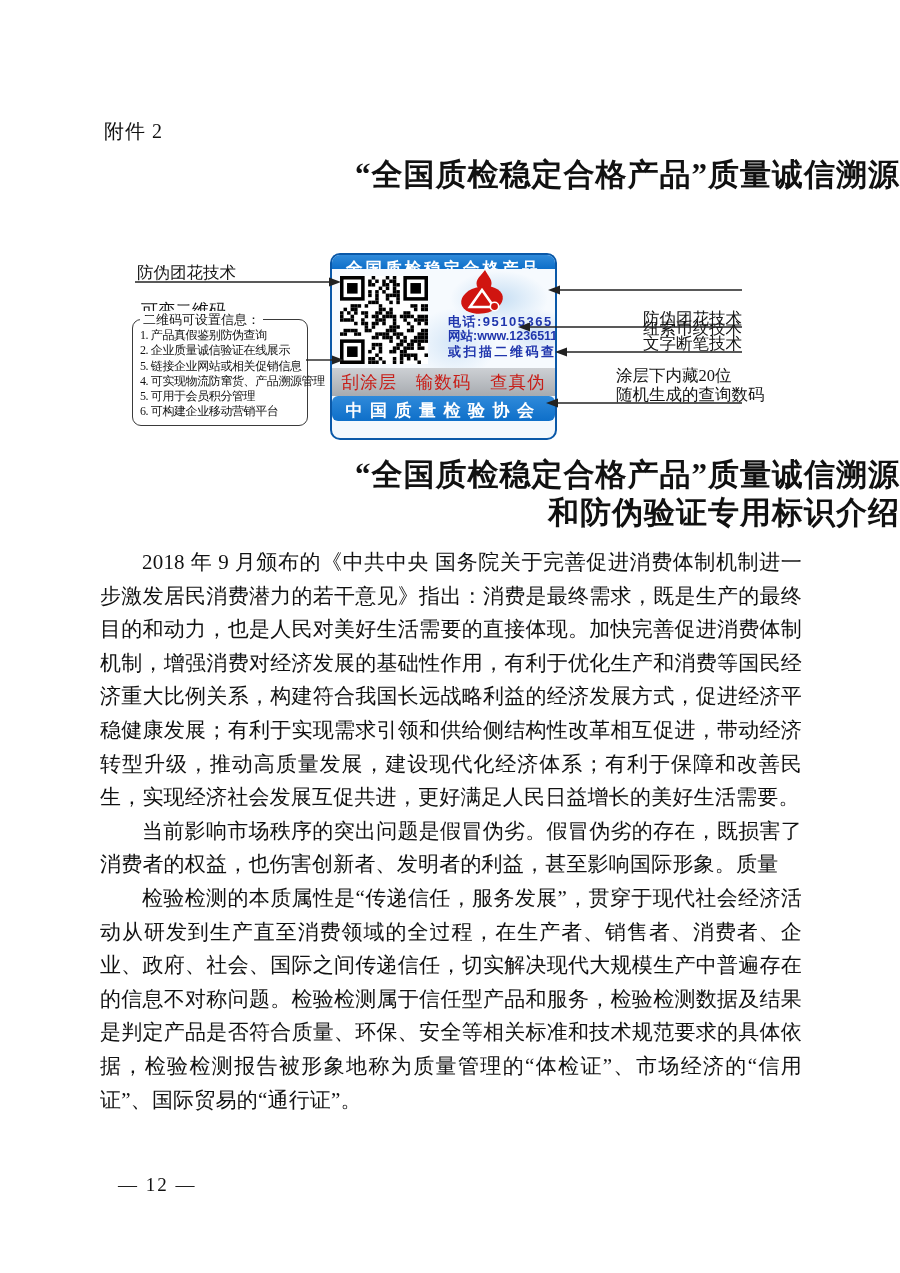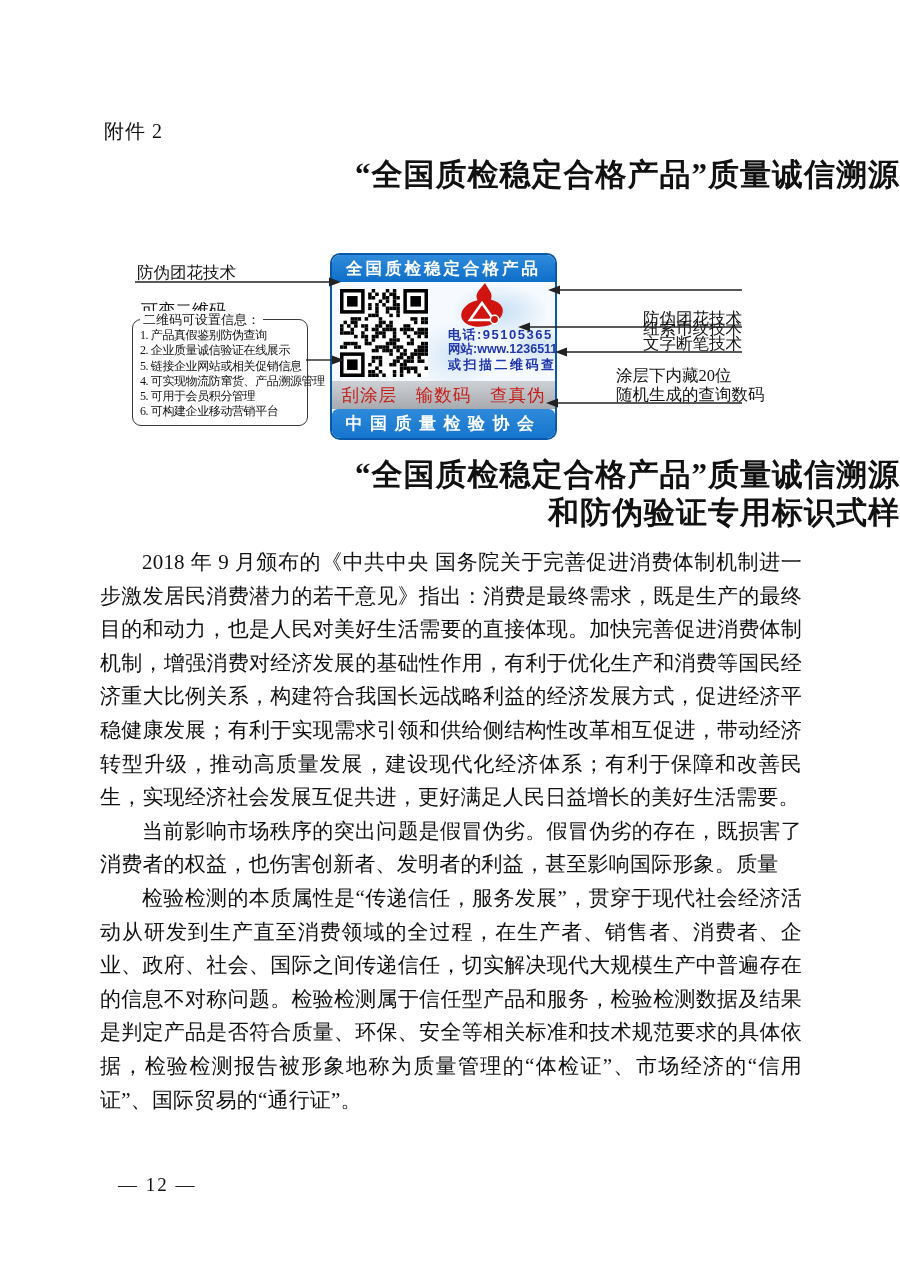--- a/index.html
+++ b/index.html
@@ -46,21 +46,21 @@
 
   
   .sticker {
     position: absolute; left: 330px; top: 253px; width: 227px; height: 187px;
     border-radius: 10px; overflow: hidden;
     border: 2px solid #0a58a8;
     background: #f3f8fd;
     font-family: "Liberation Sans", "DejaVu Sans", sans-serif;
   }
   .band-top {
-    height: 27px; line-height: 27px; background: linear-gradient(#2f8ada, #0e6fc9);
+    height: 14px; line-height: 27px; background: linear-gradient(#2f8ada, #0e6fc9);
     color: #fff; font-weight: bold; font-size: 16.5px; text-align: center; letter-spacing: 3px;
     white-space: nowrap;
   }
   .sticker-mid {
     position: relative; height: 99px;
     background:
       radial-gradient(ellipse 70px 40px at 75% 30%, rgba(160,200,235,.55), rgba(160,200,235,0) 70%),
       radial-gradient(ellipse 60px 50px at 55% 75%, rgba(170,205,238,.45), rgba(170,205,238,0) 70%),
       radial-gradient(ellipse 50px 35px at 92% 65%, rgba(165,200,235,.5), rgba(165,200,235,0) 70%),
       #f6fafe;
@@ -70,21 +70,21 @@
   .contact { position: absolute; left: 116px; top: 45px; color: #2036ad; font-weight: bold; line-height: 15.2px; white-space: nowrap; }
   .contact .c-phone { font-size: 13px; letter-spacing: 1.5px; }
   .contact .c-web { font-size: 12.5px; letter-spacing: 0px; }
   .contact .c-scan { font-size: 13px; letter-spacing: 2.5px; }
   .band-scratch {
     height: 28px; line-height: 28px; background: linear-gradient(#cdd0d4, #a7abb0);
     color: #c81d17; font-weight: normal; font-size: 17.5px; text-align: center;
     word-spacing: 13px; letter-spacing: 1px; white-space: nowrap;
   }
   .band-bottom {
-    height: 37px; line-height: 30px; background: linear-gradient(#2f8ada, #0e6fc9);
+    height: 25px; line-height: 30px; background: linear-gradient(#2f8ada, #0e6fc9);
     color: #fff; font-weight: bold; font-size: 17px; text-align: center; letter-spacing: 7.5px;
     white-space: nowrap;
     border-radius: 6px;
   }
 
   
   .body-text { position: absolute; left: 100px; top: 546px; width: 702px; }
   .body-text p {
     font-size: 21px; line-height: 33.6px; text-align: justify;
     text-indent: 2em; letter-spacing: 0.2px;
@@ -373,21 +373,21 @@
         <polygon points="548,290 560,285.6 560,294.4"></polygon>
         <polygon points="518,327 530,322.6 530,331.4"></polygon>
         <polygon points="555,352 567,347.6 567,356.4"></polygon>
         <polygon points="546,403 558,398.6 558,407.4"></polygon>
       </g>
     </svg>
   </div>
 
   <div class="doc-title t2">
     <div>“全国质检稳定合格产品”质量诚信溯源</div>
-    <div>和防伪验证专用标识式样</div>
+    <div>和防伪验证专用标识介绍</div>
   </div>
 
   <div class="body-text">
     <p>2018 年 9 月颁布的《中共中央 国务院关于完善促进消费体制机制进一步激发居民消费潜力的若干意见》指出：消费是最终需求，既是生产的最终目的和动力，也是人民对美好生活需要的直接体现。加快完善促进消费体制机制，增强消费对经济发展的基础性作用，有利于优化生产和消费等国民经济重大比例关系，构建符合我国长远战略利益的经济发展方式，促进经济平稳健康发展；有利于实现需求引领和供给侧结构性改革相互促进，带动经济转型升级，推动高质量发展，建设现代化经济体系；有利于保障和改善民生，实现经济社会发展互促共进，更好满足人民日益增长的美好生活需要。</p>
     <p>当前影响市场秩序的突出问题是假冒伪劣。假冒伪劣的存在，既损害了消费者的权益，也伤害创新者、发明者的利益，甚至影响国际形象。质量</p>
     <p>检验检测的本质属性是“传递信任，服务发展”，贯穿于现代社会经济活动从研发到生产直至消费领域的全过程，在生产者、销售者、消费者、企业、政府、社会、国际之间传递信任，切实解决现代大规模生产中普遍存在的信息不对称问题。检验检测属于信任型产品和服务，检验检测数据及结果是判定产品是否符合质量、环保、安全等相关标准和技术规范要求的具体依据，检验检测报告被形象地称为质量管理的“体检证”、市场经济的“信用证”、国际贸易的“通行证”。</p>
   </div>
 
   <div class="page-number">— 12 —</div>
 </div>

